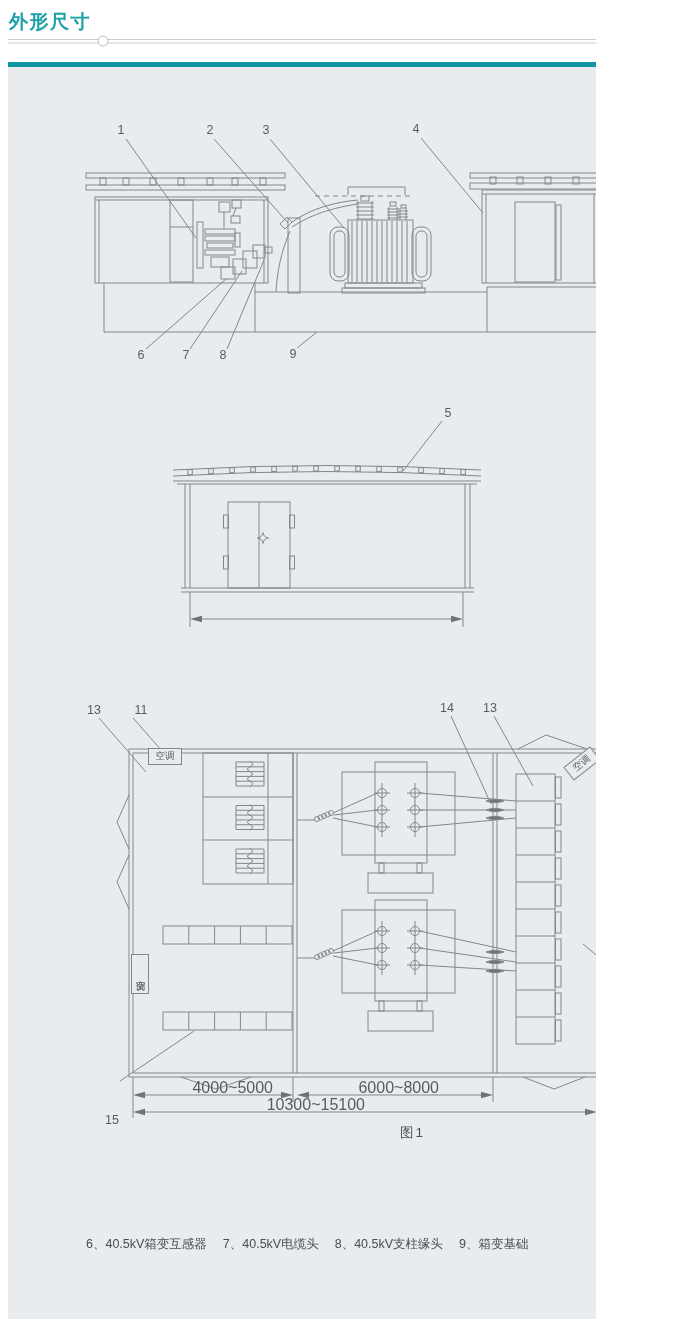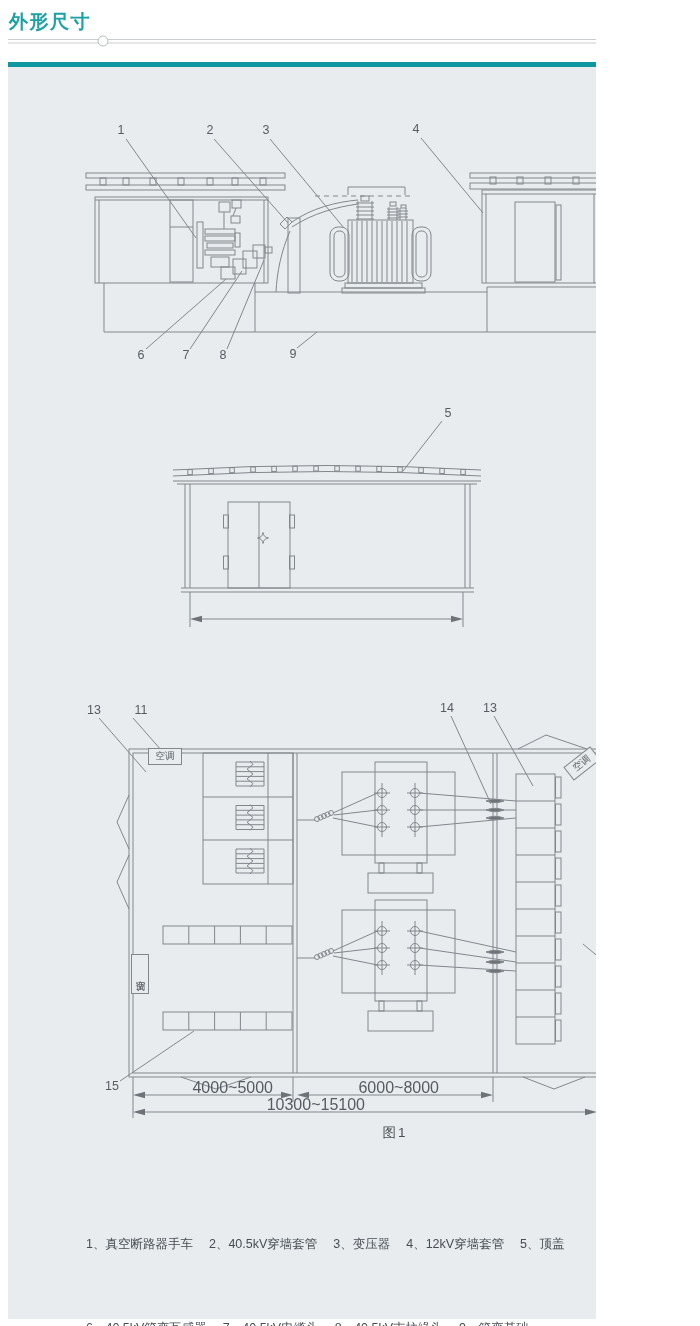--- a/index.html
+++ b/index.html
@@ -5,21 +5,21 @@
   html,body{margin:0;padding:0;background:#ffffff;}
   .page{position:relative;width:596px;height:1326px;background:#fff;overflow:hidden;
         font-family:Liberation Sans, sans-serif;}
   .panel{position:absolute;left:8px;top:67px;width:684px;height:1252px;background:var(--panel,#e8ecef);}
   .accentbar{position:absolute;left:8px;top:62px;width:684px;height:5px;background:var(--accent,#0e97a1);}
   .art{position:absolute;left:0;top:0;width:700px;height:1326px;pointer-events:none;}
   .page-title{position:absolute;left:9px;top:9px;font-size:19px;font-weight:bold;
               color:var(--title,#19a1a6);letter-spacing:1.5px;}
   .co{position:absolute;width:22px;text-align:center;font-size:12.5px;color:#565c61;}
   .dimlab{position:absolute;text-align:right;font-size:16px;color:#565c61;}
-  .caption{position:absolute;text-align:center;font-size:13.5px;color:#4a5055;letter-spacing:2px;}
+  .caption{position:absolute;text-align:right;font-size:13.5px;color:#4a5055;letter-spacing:2px;}
   .acbox{position:absolute;border:1px solid #82878c;background:var(--panel,#e8ecef);
          font-size:9.5px;color:#565c61;display:flex;align-items:center;justify-content:center;}
   .acbox.vert span{writing-mode:vertical-rl;letter-spacing:1px;}
   .acbox.rot{transform:rotate(-38deg);}
   .legend{position:absolute;left:86px;top:1176px;width:560px;font-size:12.5px;
           color:#474d52;line-height:27.7px;white-space:pre-wrap;}
 </style>
 </head>
 <body>
 
@@ -302,37 +302,36 @@
   <span class="co" style="left:130px;top:348px">6</span>
   <span class="co" style="left:175px;top:348px">7</span>
   <span class="co" style="left:212px;top:348px">8</span>
   <span class="co" style="left:282px;top:347px">9</span>
   <span class="co" style="left:437px;top:406px">5</span>
   <span class="co" style="left:83px;top:703px">13</span>
   <span class="co" style="left:130px;top:703px">11</span>
   <span class="co" style="left:436px;top:701px">14</span>
   <span class="co" style="left:479px;top:701px">13</span>
   <span class="co" style="left:635px;top:978px">17</span>
-  <span class="co" style="left:101px;top:1079px">15</span>
+  <span class="co" style="left:101px;top:1113px">15</span>
 
   <div class="acbox" style="left:148px;top:748px;width:32px;height:15px">
     <span>空调</span>
   </div>
   <div class="acbox vert" style="left:131px;top:954px;width:16px;height:38px">
     <span>空调</span>
   </div>
   <div class="acbox rot" style="left:565px;top:755px;width:32px;height:15px">
     <span>空调</span>
   </div>
 
   <span class="dimlab" style="left:153px;top:1079px;width:120px">4000~5000</span>
   <span class="dimlab" style="left:319px;top:1079px;width:120px">6000~8000</span>
   <span class="dimlab" style="left:235px;top:1096px;width:130px">10300~15100</span>
   <span class="caption" style="left:365px;top:1124px;width:60px">图1</span>
 
   <div class="legend">
-    <div>1、真空断路器手车　 2、40.5kV穿墙套管　 3、变压器　 4、12kV穿墙套管　 5、顶盖</div>
     <div>6、40.5kV箱变互感器　 7、40.5kV电缆头　 8、40.5kV支柱缘头　 9、箱变基础</div>
     
     
   </div>
 
 </div>
 
 </body></html>

